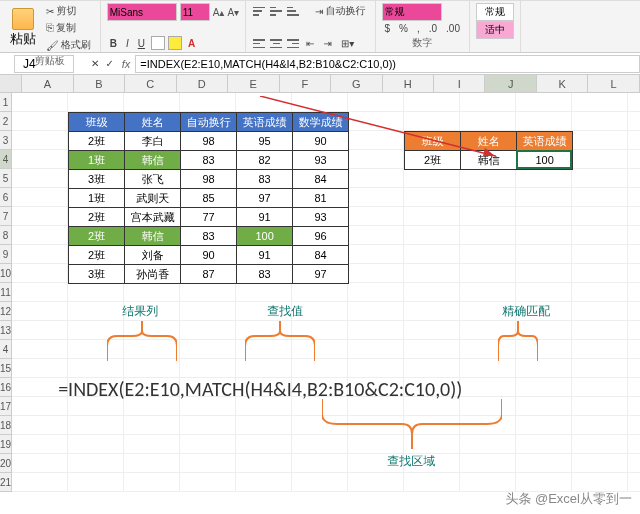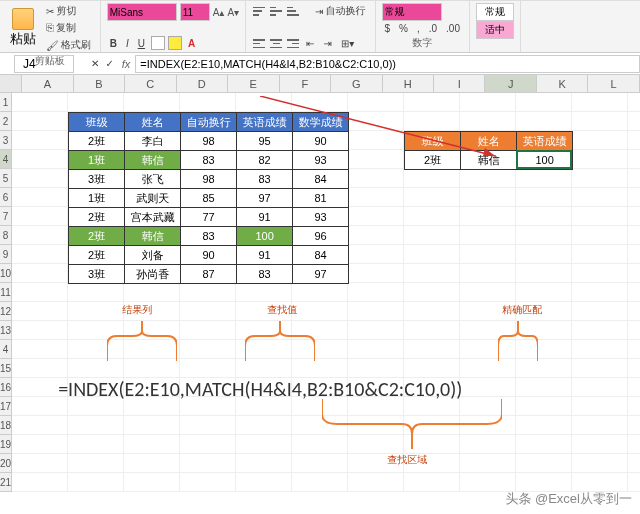--- a/index.html
+++ b/index.html
@@ -51,21 +51,21 @@
 table.data td,table.data th{border:1px solid #333;text-align:center;height:19px;width:56px;background:#fff}
 table.data th{background:#4472C4;color:#fff;font-weight:normal}
 .t1{left:56px;top:19px}
 .t2{left:392px;top:38px}
 .hl{background:#70AD47!important;color:#fff}
 .cursor{position:absolute;border:2px solid #217346;width:56px;height:19px;pointer-events:none}
 .cur1{left:504px;top:57px}
 .arrow{position:absolute;left:248px;top:3px;width:240px;height:160px;pointer-events:none}
 .arrow line{stroke:#d32f2f;stroke-width:1.5}
 .arrow polygon{fill:#d32f2f}
-.annot{position:absolute;font-size:10px;color:#c2410c}
+.annot{position:absolute;font-size:12px;color:#0f766e}
 .brace{position:absolute;pointer-events:none}
 .formula{position:absolute;left:46px;top:284px;font-size:20px;font-family:Calibri,sans-serif;color:#333;white-space:nowrap}
 .watermark{position:absolute;right:8px;bottom:6px;font-size:13px;color:#888}
 </style>
 </head>
 <body>
 
 <div class="ribbon">
  <div class="tb">
   <div class="grp">

